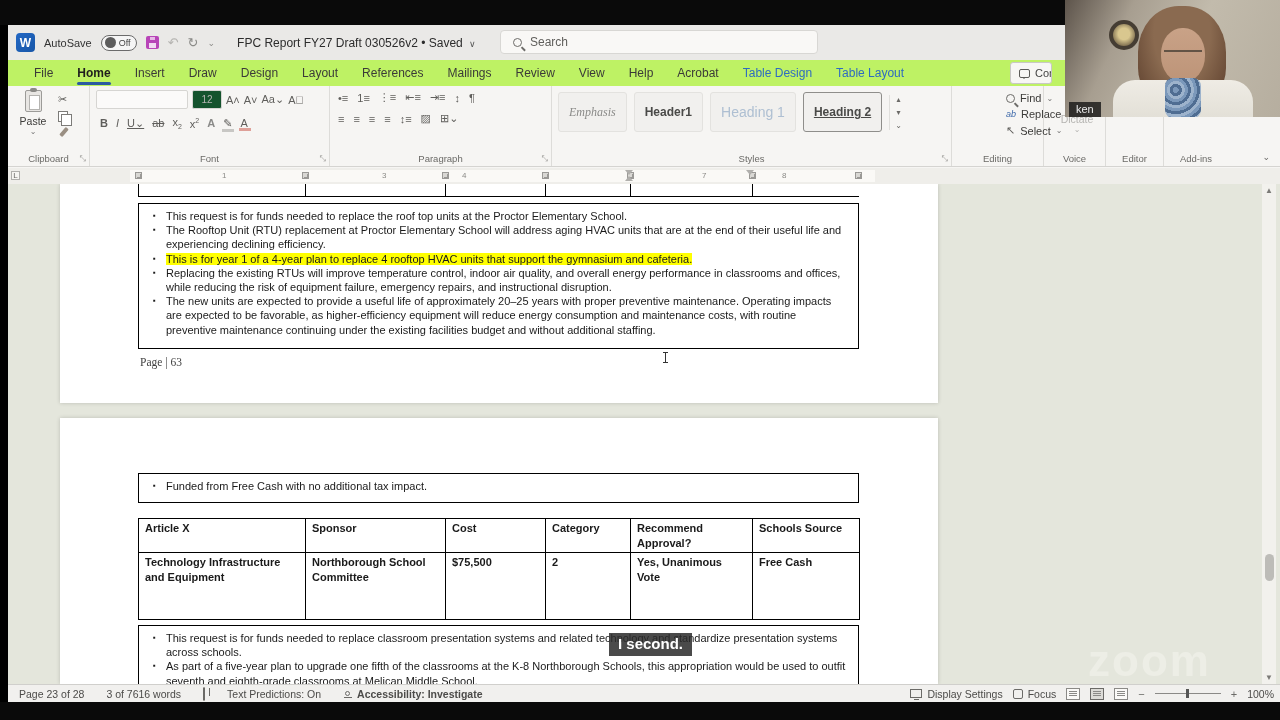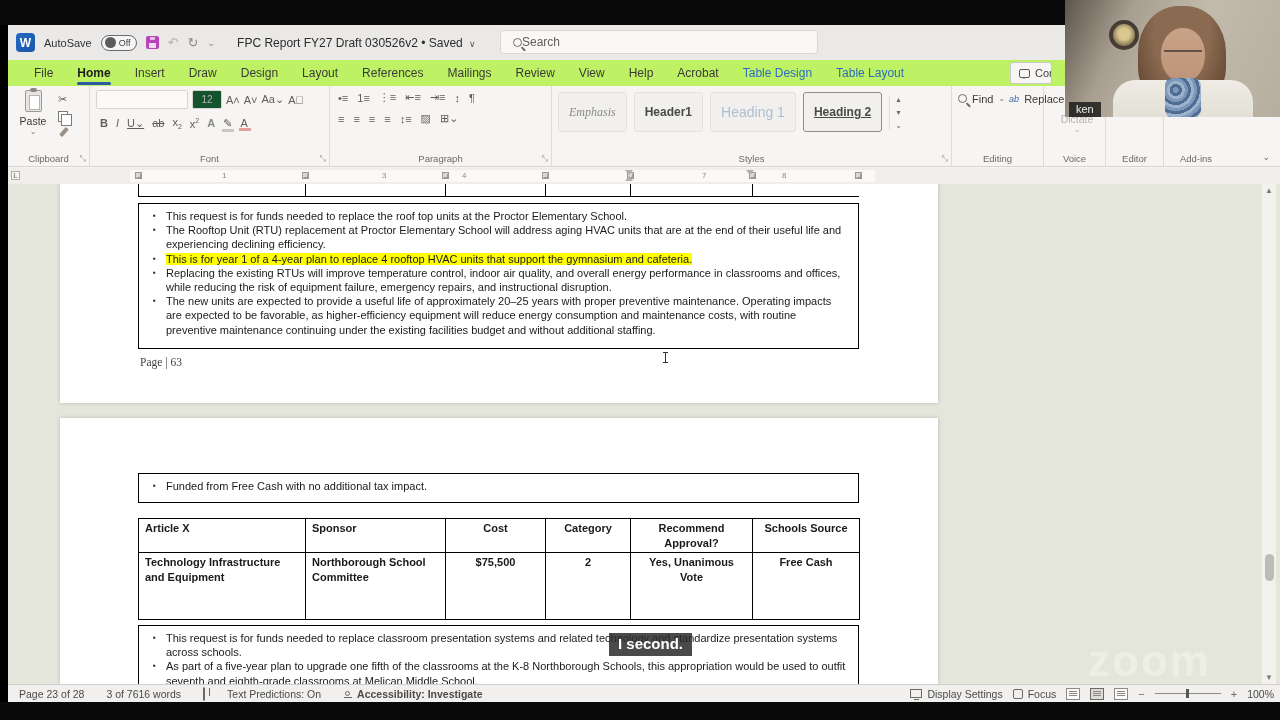--- a/index.html
+++ b/index.html
@@ -21,21 +21,21 @@
   .toggle { width:36px; height:16px; border:1px solid #6b6b6b; border-radius:9px; display:flex; align-items:center; padding:0 3px; gap:3px; background:#f5f5f5; }
   .knob { width:11px; height:11px; border-radius:50%; background:#5c5c5c; }
   .toggle-state { font-size:9px; color:#444; }
   .save-icon { width:13px; height:13px; background:#b844b8; border-radius:2px; position:relative; }
   .save-icon::after { content:""; position:absolute; left:3px; bottom:1px; width:7px; height:5px; background:#f2d9f2; }
   .save-icon::before { content:""; position:absolute; left:4px; top:1px; width:5px; height:3px; background:#e6b9e6; }
   .tb-glyph { font-size:13px; color:#8b8b88; }
   .tb-glyph.dim { color:#b3b2af; }
   .doc-title { font-size:12px; color:#2c2c2c; margin-left:22px; white-space:nowrap; }
   .doc-title .chev { font-size:9px; color:#555; margin-left:3px; }
-  .search-box { position:absolute; left:492px; top:5px; width:318px; height:24px; background:#f9f8f6; border:1px solid #d8d7d4; border-radius:4px; display:flex; align-items:center; padding-left:12px; }
+  .search-box { position:absolute; left:492px; top:5px; width:318px; height:24px; background:#f9f8f6; border:1px solid #d8d7d4; border-radius:4px; display:flex; align-items:center; gap:8px; padding-left:12px; }
   .mag { width:9px; height:9px; border:1.5px solid #6d6c69; border-radius:50%; position:relative; flex:0 0 auto; }
   .mag::after { content:""; position:absolute; width:5px; height:1.5px; background:#6d6c69; transform:rotate(45deg); left:7px; top:9px; }
   .search-text { font-size:12px; color:#5f5e5b; }
 
   
   .tabrow { position:absolute; left:0; top:35px; width:100%; height:26px; background:#bef264; display:flex; align-items:center; padding-left:14px; gap:0; }
   .rtab { font-size:12px; color:#3b3a38; padding:4px 12px; position:relative; white-space:nowrap; }
   .rtab.active { font-weight:bold; color:#1f1e1d; }
   .rtab.active::after { content:""; position:absolute; left:12px; right:12px; bottom:-1px; height:3px; background:#2b5aa0; border-radius:2px; }
   .rtab.ctx { color:#2e6bc0; }
@@ -77,21 +77,21 @@
 
   .styles-body { display:flex; gap:7px; align-items:center; height:44px; }
   .style-chip { height:40px; border-radius:3px; background:#f1f0ee; border:1px solid #e3e2df; display:flex; align-items:center; justify-content:center; padding:0 10px; white-space:nowrap; }
   .style-chip.sel { border:1px solid #8f8e8b; }
   .st-emphasis { font-family:"Liberation Serif",serif; font-style:italic; color:#8a8a88; font-size:12px; }
   .st-header1 { font-weight:bold; color:#4a4a48; font-size:12px; }
   .st-heading1 { color:#aebfd2; font-size:14px; }
   .st-heading2 { font-weight:bold; text-decoration:underline; color:#4a4a48; font-size:12px; }
   .gal-col { display:flex; flex-direction:column; gap:4px; align-items:center; border-left:1px solid #e0dfdc; padding-left:5px; font-size:8px; color:#6b6a67; }
 
-  .edit-col { display:flex; flex-direction:row; gap:4px; padding-top:2px; }
+  .edit-col { display:flex; flex-direction:column; gap:4px; padding-top:2px;margin-left:48px; }
   .edit-item { display:flex; align-items:center; gap:5px; font-size:11px; color:#3c3b39; white-space:nowrap; }
   .edit-item .chev { font-size:8px; color:#777; }
   .ab-ic { font-size:9px; color:#3a66a8; font-style:italic; }
   .ptr-ic { font-size:11px; color:#5f5e5b; }
 
   .bigbtn { display:flex; flex-direction:column; align-items:center; width:54px; padding-top:2px; }
   .mic { width:9px; height:14px; border:1.4px solid #b5b4b1; border-radius:5px; position:relative; margin-bottom:2px; }
   .mic::after { content:""; position:absolute; left:-4px; top:8px; width:15px; height:8px; border:1.4px solid #b5b4b1; border-top:none; border-radius:0 0 8px 8px; }
   .bigbtn .blabel { font-size:10.5px; margin-top:5px; }
   .ribbon-collapse { position:absolute; right:10px; bottom:4px; font-size:9px; color:#6b6a67; }
@@ -118,21 +118,21 @@
   .bullet-box { position:absolute; left:78px; width:721px; border:1px solid #000; padding:5px 8px 0 14px; }
   .bb1 { top:19px; height:146px; }
   .doc-bullet { position:relative; padding-left:13px; font-size:11px; line-height:14.2px; color:#1a1a1a; }
   .doc-bullet .bmark { position:absolute; left:0; top:0; font-size:8px; color:#1a1a1a; }
   .doc-bullet .hl { background:#ffff00; }
   .page-footer { position:absolute; left:80px; top:172px; font-family:"Liberation Serif",serif; font-size:11.5px; color:#3f3f3f; }
 
   .funded-box { top:55px; height:30px; }
   .doc-table { position:absolute; left:78px; top:100px; width:721px; border:1px solid #000; border-collapse:collapse; font-size:11px; color:#1a1a1a; table-layout:fixed; }
   .doc-table td, .doc-table th { border:1px solid #000; font-weight:bold; padding:2px 6px; vertical-align:top; line-height:14.5px; }
-  .ta-c { text-align:center; } .ta-l { text-align:left; }
+  .ta-c { } .ta-l { text-align:left; }
   .bb2 { top:207px; height:59px; border-bottom:none; }
 
   .caption { position:absolute; left:549px; top:215px; background:rgba(42,42,42,.85); color:#fff; font-weight:bold; font-size:15px; padding:2px 9px 4px 9px; z-index:30; }
   .watermark { position:absolute; left:1080px; top:452px; font-size:44px; font-weight:bold; letter-spacing:2px; color:#edeee6; z-index:5; }
 
   .ibeam { position:absolute; left:605px; top:168px; width:1px; height:11px; background:#333; }
   .ibeam::before,.ibeam::after { content:""; position:absolute; left:-2px; width:5px; height:1px; background:#333; }
   .ibeam::before { top:0; } .ibeam::after { bottom:0; }
 
   

